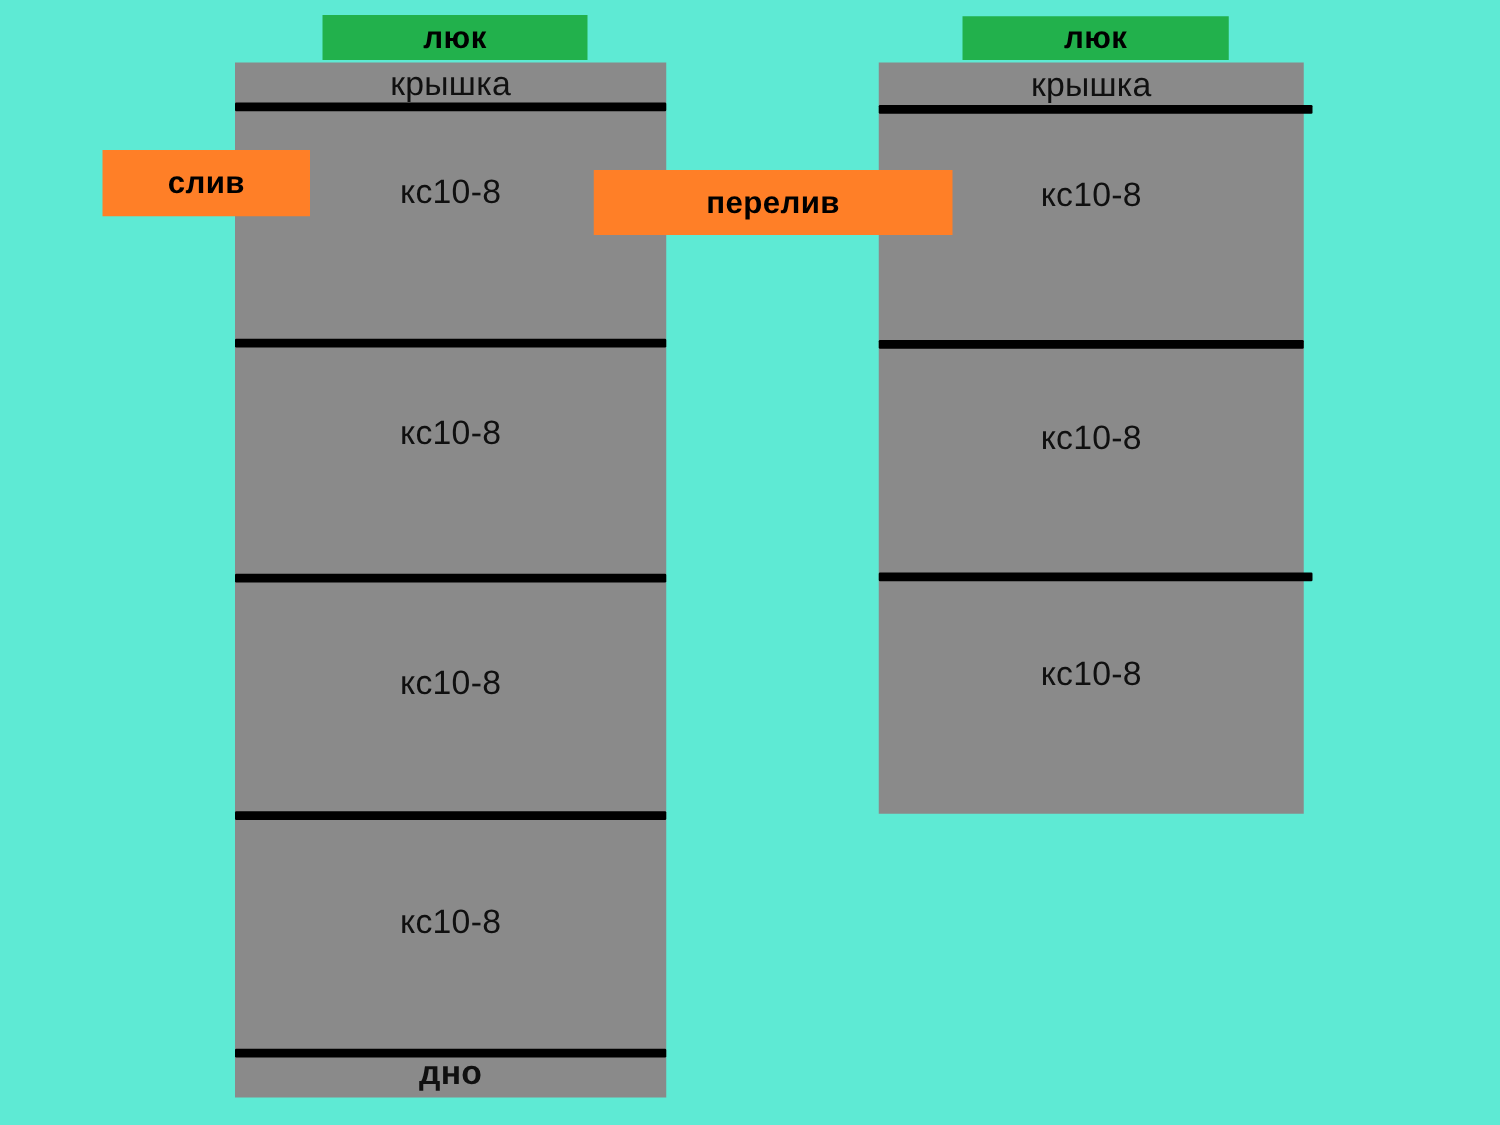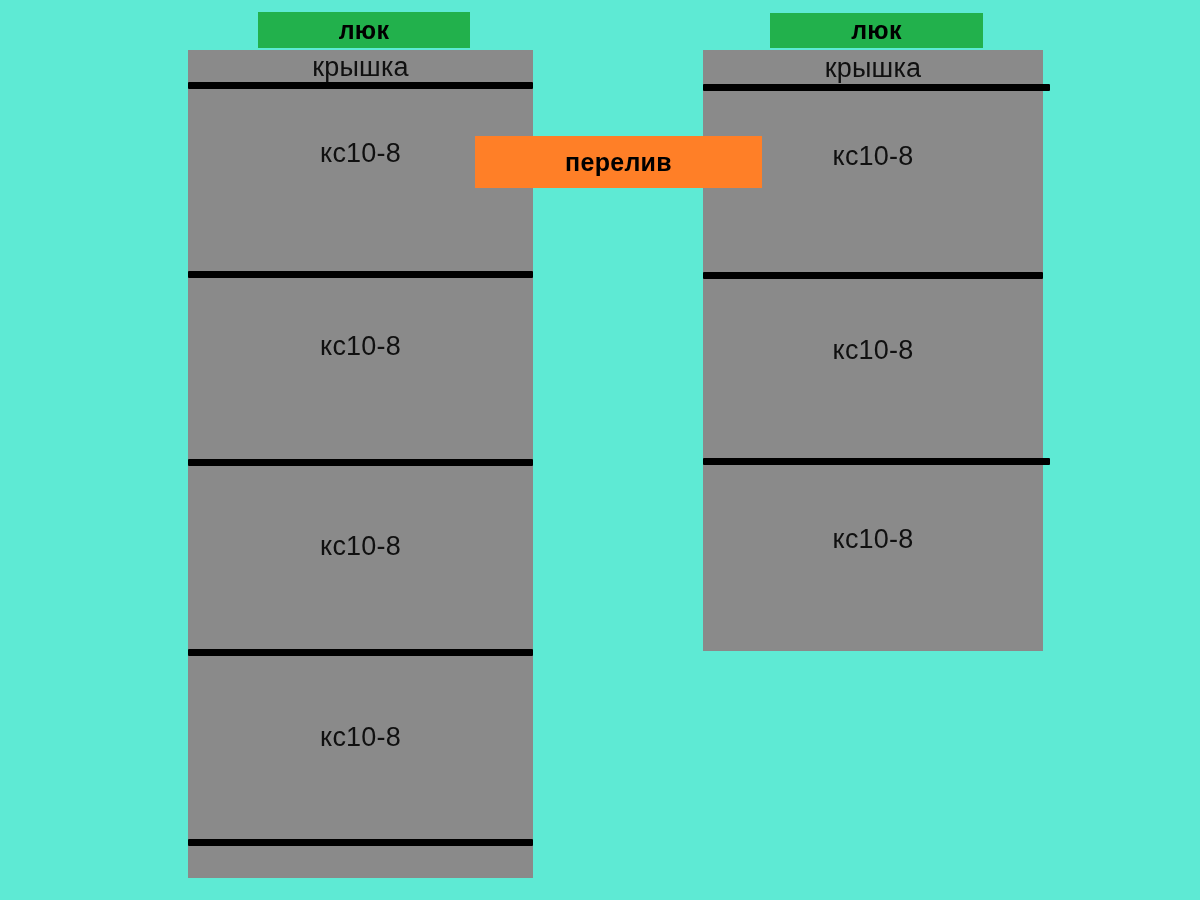--- a/index.html
+++ b/index.html
@@ -100,20 +100,21 @@
   <div class="divider" style="left:188px; top:459px; width:345px;"></div>
 
   <div class="ring-label" style="left:188px; top:533px; width:345px;">кс10-8</div>
 
   <div class="divider" style="left:188px; top:649px; width:345px;"></div>
 
   <div class="ring-label" style="left:188px; top:724px; width:345px;">кс10-8</div>
 
   <div class="divider" style="left:188px; top:839px; width:345px;"></div>
 
+  <div class="ring-label bold-ish" style="left:188px; top:845px; width:345px;">дно</div>
 
   <div class="column" style="left:703px; top:50px; width:340px; height:601px;"></div>
 
   <div class="tag-hatch" style="left:770px; top:13px; width:213px; height:35px;">
     <span>люк</span>
   </div>
 
   <div class="ring-label" style="left:703px; top:55px; width:340px;">крышка</div>
 
   <div class="divider" style="left:703px; top:84px; width:347px;"></div>
@@ -121,18 +122,21 @@
   <div class="ring-label" style="left:703px; top:143px; width:340px;">кс10-8</div>
 
   <div class="divider" style="left:703px; top:272px; width:340px;"></div>
 
   <div class="ring-label" style="left:703px; top:337px; width:340px;">кс10-8</div>
 
   <div class="divider" style="left:703px; top:458px; width:347px;"></div>
 
   <div class="ring-label" style="left:703px; top:526px; width:340px;">кс10-8</div>
 
+  <div class="tag-pipe" style="left:82px; top:120px; width:166px; height:53px;">
+    <span>слив</span>
+  </div>
 
   <div class="tag-pipe" style="left:475px; top:136px; width:287px; height:52px;">
     <span>перелив</span>
   </div>
 
 </div>
 
 </body></html>

